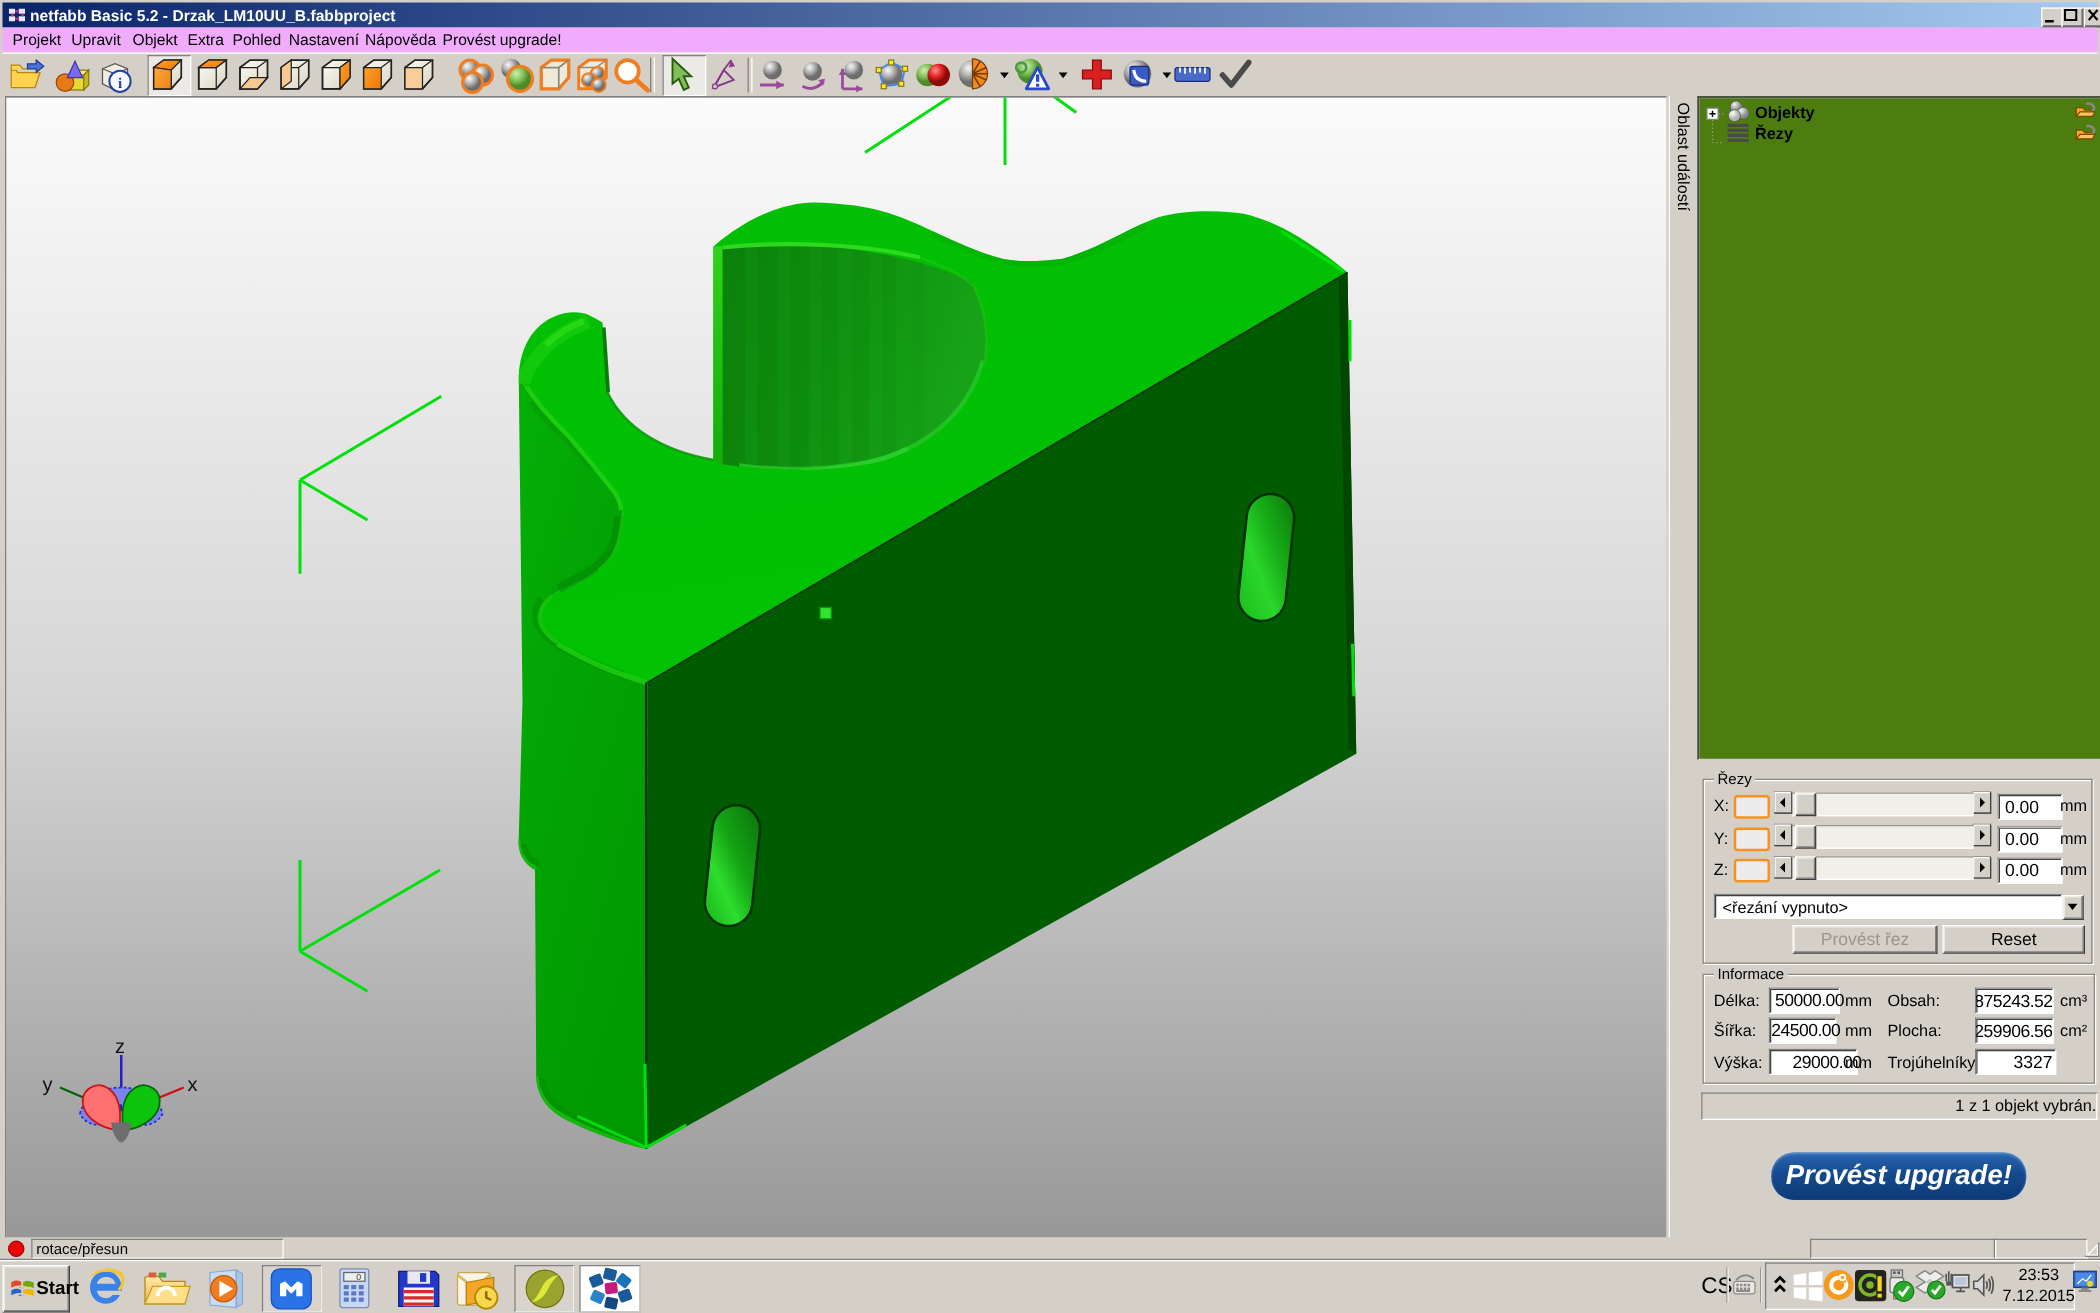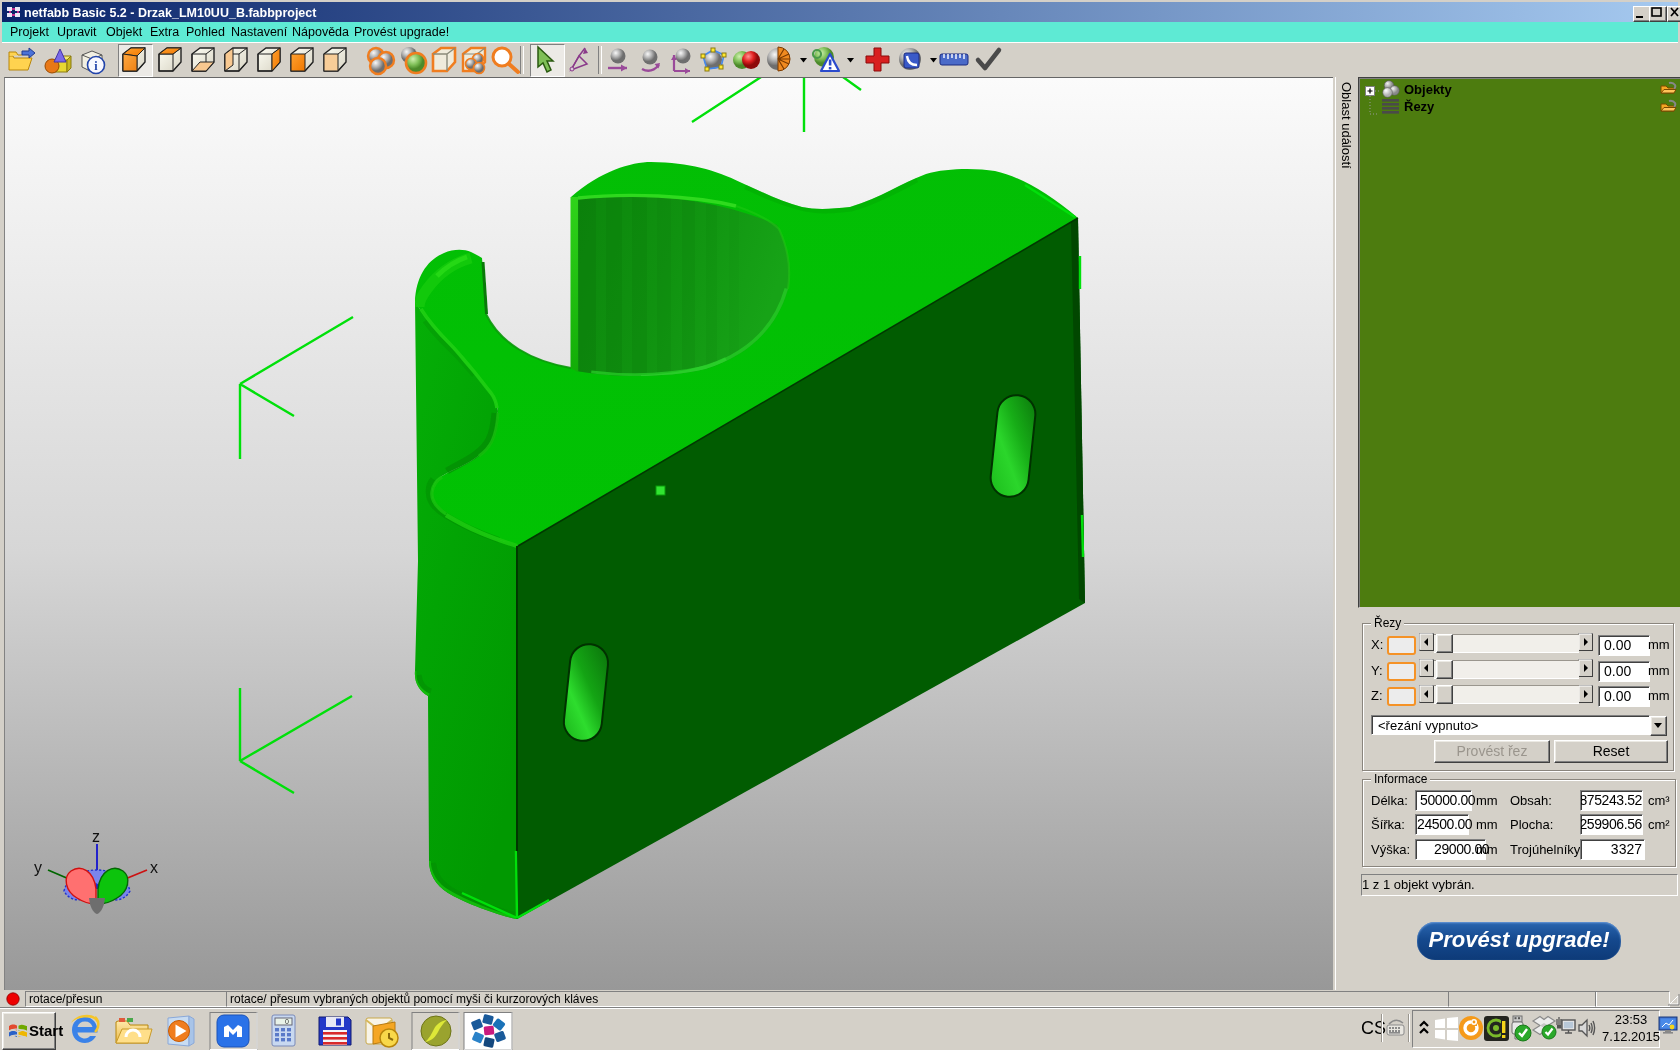--- a/index.html
+++ b/index.html
@@ -7,21 +7,21 @@
 .abs{position:absolute;}
 
 .raised{background:#D4D0C8;border:1px solid;border-color:#FFFFFF #404040 #404040 #FFFFFF;box-shadow:inset -1px -1px 0 #808080,inset 1px 1px 0 #ECEAE4;}
 .group{border:1px solid #8A857D;box-shadow:inset 1px 1px 0 #FFFFFF,1px 1px 0 #FFFFFF;}
 .glabel{position:absolute;top:-7px;left:8px;background:#D4D0C8;padding:0 3px;font-size:12px;line-height:13px;color:#000;}
 
 #titlebar{left:2px;top:2px;width:1676px;height:20px;background:linear-gradient(to right,#0A246A,#A6CAF0);}
 #titletxt{position:absolute;left:22px;top:4px;color:#fff;font-size:12.5px;font-weight:bold;}
 .wbtn{position:absolute;top:4px;width:16px;height:14px;background:#D4D0C8;border:1px solid;border-color:#FFFFFF #404040 #404040 #FFFFFF;box-shadow:inset -1px -1px 0 #808080;font-size:9px;}
 
-#menubar{left:2px;top:22px;width:1676px;height:20px;background:#5eead4;font-size:12.5px;}
+#menubar{left:2px;top:22px;width:1676px;height:20px;background:#f0abfc;font-size:12.5px;}
 #menubar span{position:absolute;top:3px;color:#000;}
 
 #toolbar{left:2px;top:42px;width:1676px;height:35px;background:#D4D0C8;border-top:1px solid #FFFFFF;}
 .tsep{position:absolute;top:3px;width:2px;height:28px;border-left:1px solid #808080;border-right:1px solid #FFFFFF;}
 .tbtn-p{position:absolute;background:#ECEAE6;border:1px solid;border-color:#808080 #FFFFFF #FFFFFF #808080;}
 
 #viewport{left:4px;top:77px;width:1329px;height:912px;background:linear-gradient(#FBFBFB,#D6D6D6 52%,#989898);border-left:1px solid #828282;border-top:1px solid #666666;}
 
 #rightzone{left:1333px;top:77px;width:347px;height:913px;background:#D4D0C8;}
 #oblast{position:absolute;left:2px;top:0px;width:22px;height:913px;background:#D4D0C8;border-left:1px solid #FFFFFF;}
@@ -471,21 +471,21 @@
 </div>
 
 <div class="abs group" style="left:29px;top:546px;width:310px;height:146px">
   <div class="glabel">Řezy</div>
 </div>
 
 <div class="abs group" style="left:29px;top:702px;width:312px;height:86px">
   <div class="glabel">Informace</div>
 </div>
 
-<div class="abs" style="left:28px;top:797px;width:315px;height:20px;border:1px solid;border-color:#808080 #FFFFFF #FFFFFF #808080;font-size:13px;text-align:left;line-height:19px">1 z 1 objekt vybrán.</div>
+<div class="abs" style="left:28px;top:797px;width:315px;height:20px;border:1px solid;border-color:#808080 #FFFFFF #FFFFFF #808080;font-size:13px;text-align:right;line-height:19px">1 z 1 objekt vybrán.</div>
 
 <div class="abs" style="left:84px;top:845px;width:204px;height:38px;border-radius:18px;background:linear-gradient(#2A66B0,#15498E 45%,#0D3A78);box-shadow:inset 0 1px 2px #6A9AD8;color:#fff;font-style:italic;font-weight:bold;font-size:22px;text-align:center;line-height:36px;font-family:'Liberation Sans',sans-serif;">Provést upgrade!</div>
 </div>
 
 <svg class="abs" style="left:1419px;top:633px" width="180" height="70" viewBox="0 0 180 70">
 <g id="arrl">
         <rect x="0.5" y="0.5" width="14" height="17" fill="#D4D0C8" stroke="#808080"></rect>
         <path d="M0.5,0.5 h13 v1 h-12 v15 h-1 Z" fill="#FFF"></path>
         <path d="M14,1 v16 h-13 v1 h14 v-17 Z" fill="#404040"></path>
         <path d="M9,5 L5,9 L9,13 Z" fill="#000"></path>
@@ -544,21 +544,20 @@
 <div class="valbox" style="left:1580px;top:814px;width:61px;padding-left:0;text-align:right;letter-spacing:-0.4px;overflow:hidden;direction:rtl">6259906.56</div>
 <div class="valbox" style="left:1580px;top:839px;width:61px;padding-left:0;text-align:right;padding-right:2px">3327</div>
 <div class="lab" style="left:1648px;top:793px">cm³</div>
 <div class="lab" style="left:1648px;top:817px">cm²</div>
 
 <div id="statusbar" class="abs">
 <svg class="abs" style="left:4px;top:2px" width="15" height="14">
         <circle cx="7" cy="7" r="6.2" fill="#EE0000" stroke="#880000" stroke-width="0.8"></circle>
       </svg>
 <div class="sbox" style="left:23px;width:197px">rotace/přesun</div>
-<div class="sbox" style="left:224px;width:1218px">rotace/ přesum vybraných objektů pomocí myši či kurzorových kláves</div>
 <div class="sbox" style="left:1446px;width:144px"></div>
 <div class="sbox" style="left:1593px;width:70px"></div>
 <svg class="abs" style="left:1666px;top:3px" width="12" height="13">
         <path d="M11,1 L11,12 L0,12 Z" fill="#D4D0C8"></path>
         <path d="M10,3 L10,11 L2,11 Z" fill="none" stroke="#fff" stroke-width="1"></path>
         <path d="M11,1 L11,12 L0,12" fill="none" stroke="#808080" stroke-width="1"></path>
       </svg>
 </div>
 
 <div id="taskbar" class="abs">

